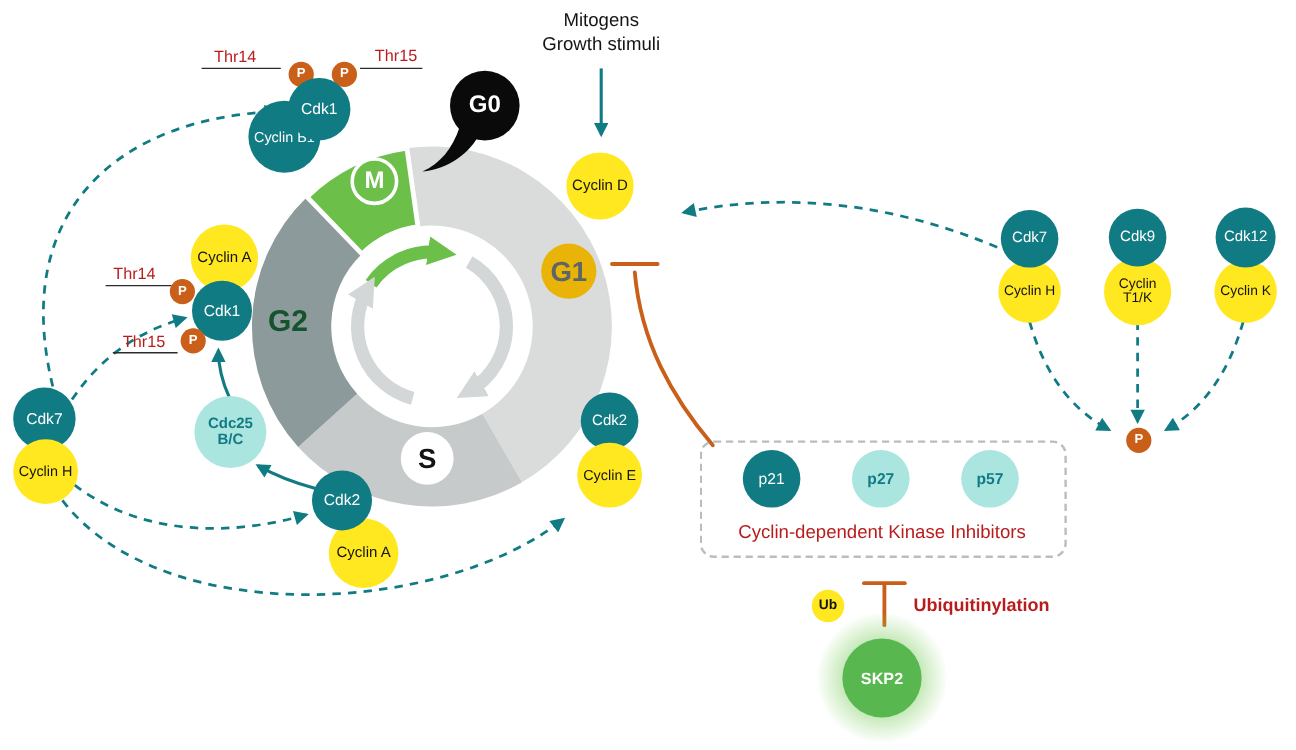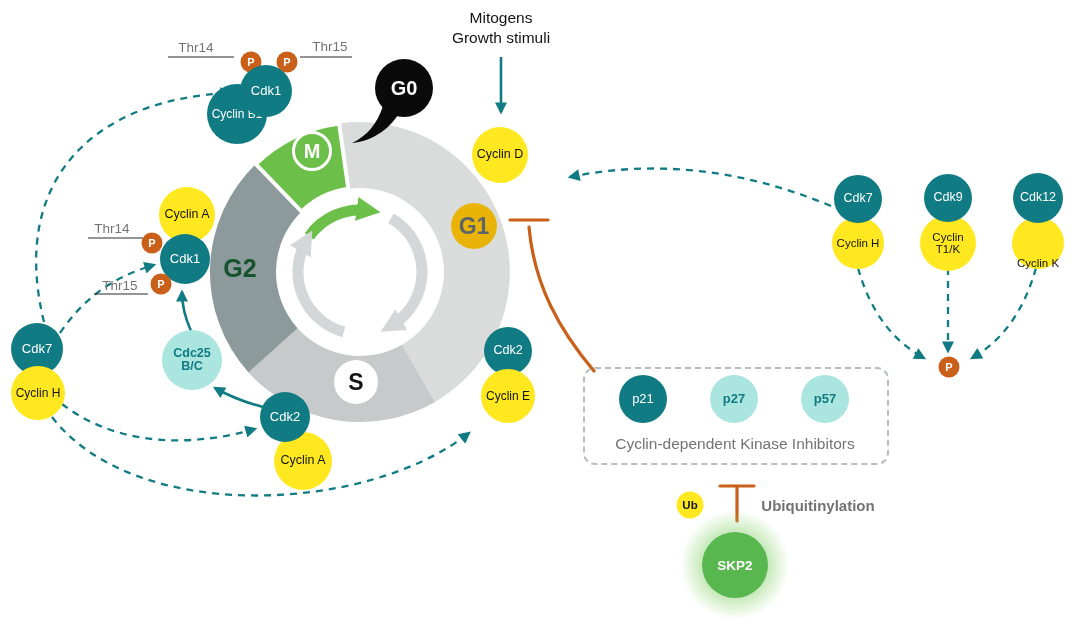--- a/index.html
+++ b/index.html
@@ -5,21 +5,21 @@
   * { margin:0; padding:0; box-sizing:border-box; }
   html,body { background:#fff; font-family:"Liberation Sans", sans-serif; }
   .stage { position:relative; width:1080px; height:625px; background:#fff; overflow:hidden; }
   .layer { position:absolute; inset:0; }
   .node { position:absolute; border-radius:50%; display:flex; flex-direction:column; align-items:center; justify-content:center;
           text-align:center; transform:translate(-50%,-50%); line-height:1.08; font-weight:500; white-space:nowrap; }
   .teal   { background:var(--teal,#117b84); color:#fff; }
   .yellow { background:var(--yellow,#ffe81f); color:#141414; }
   .cyan   { background:var(--light-cyan,#abe5e0); color:var(--teal,#117b84); font-weight:700; }
   .pbadge { background:var(--orange,#c95f18); color:#fff; font-weight:700; font-size:11px; width:21px; height:21px; }
-  .label  { position:absolute; transform:translate(-50%,-50%); color:#737373; white-space:nowrap; }
+  .label  { position:absolute; transform:translate(-50%,-50%); color:#b91c1c; white-space:nowrap; }
   .phase  { position:absolute; transform:translate(-50%,-50%); display:flex; align-items:center; justify-content:center;
             border-radius:50%; font-weight:700; }
   .cki-box { position:absolute; left:583px; top:367px; width:306px; height:98px; border:2.5px dashed #b8bdbd; border-radius:12px; background:transparent; }
   .skp2-glow { position:absolute; left:735px; top:565px; width:108px; height:108px; transform:translate(-50%,-50%); border-radius:50%;
                background:radial-gradient(circle, rgba(118,200,92,.60) 30%, rgba(140,212,110,.28) 55%, rgba(255,255,255,0) 72%); }
   .skp2-core { position:absolute; left:735px; top:565px; width:66px; height:66px; transform:translate(-50%,-50%); border-radius:50%;
                background:var(--skp2-green,#58b84f); color:#fff; font-weight:700; font-size:13.5px;
                display:flex; align-items:center; justify-content:center; }
   .stimuli { position:absolute; left:501px; top:8px; transform:translateX(-50%); text-align:center; font-size:15.5px;
              line-height:20px; color:#141414; font-weight:500; }
@@ -161,21 +161,21 @@
   <div class="node teal" style="left:858px;top:199px;width:48px;height:48px;font-size:12.5px;">
     <span>Cdk7</span>
   </div>
   <div class="node yellow" style="left:948px;top:243px;width:56px;height:56px;font-size:11.5px;">
     <span>Cyclin</span>
     <span>T1/K</span>
   </div>
   <div class="node teal" style="left:948px;top:198px;width:48px;height:48px;font-size:12.5px;">
     <span>Cdk9</span>
   </div>
-  <div class="node yellow" style="left:1038px;top:243px;width:52px;height:52px;font-size:11.5px;justify-content:flex-end;">
+  <div class="node yellow" style="left:1038px;top:243px;width:52px;height:52px;font-size:11.5px;">
     <span>Cyclin K</span>
   </div>
   <div class="node teal" style="left:1038px;top:198px;width:50px;height:50px;font-size:12.5px;">
     <span>Cdk12</span>
   </div>
   <div class="node pbadge" style="left:949px;top:367px;">P</div>
 
   <div class="cki-box"></div>
   <div class="node teal" style="left:643px;top:399px;width:48px;height:48px;font-size:13px;">
     <span>p21</span>

